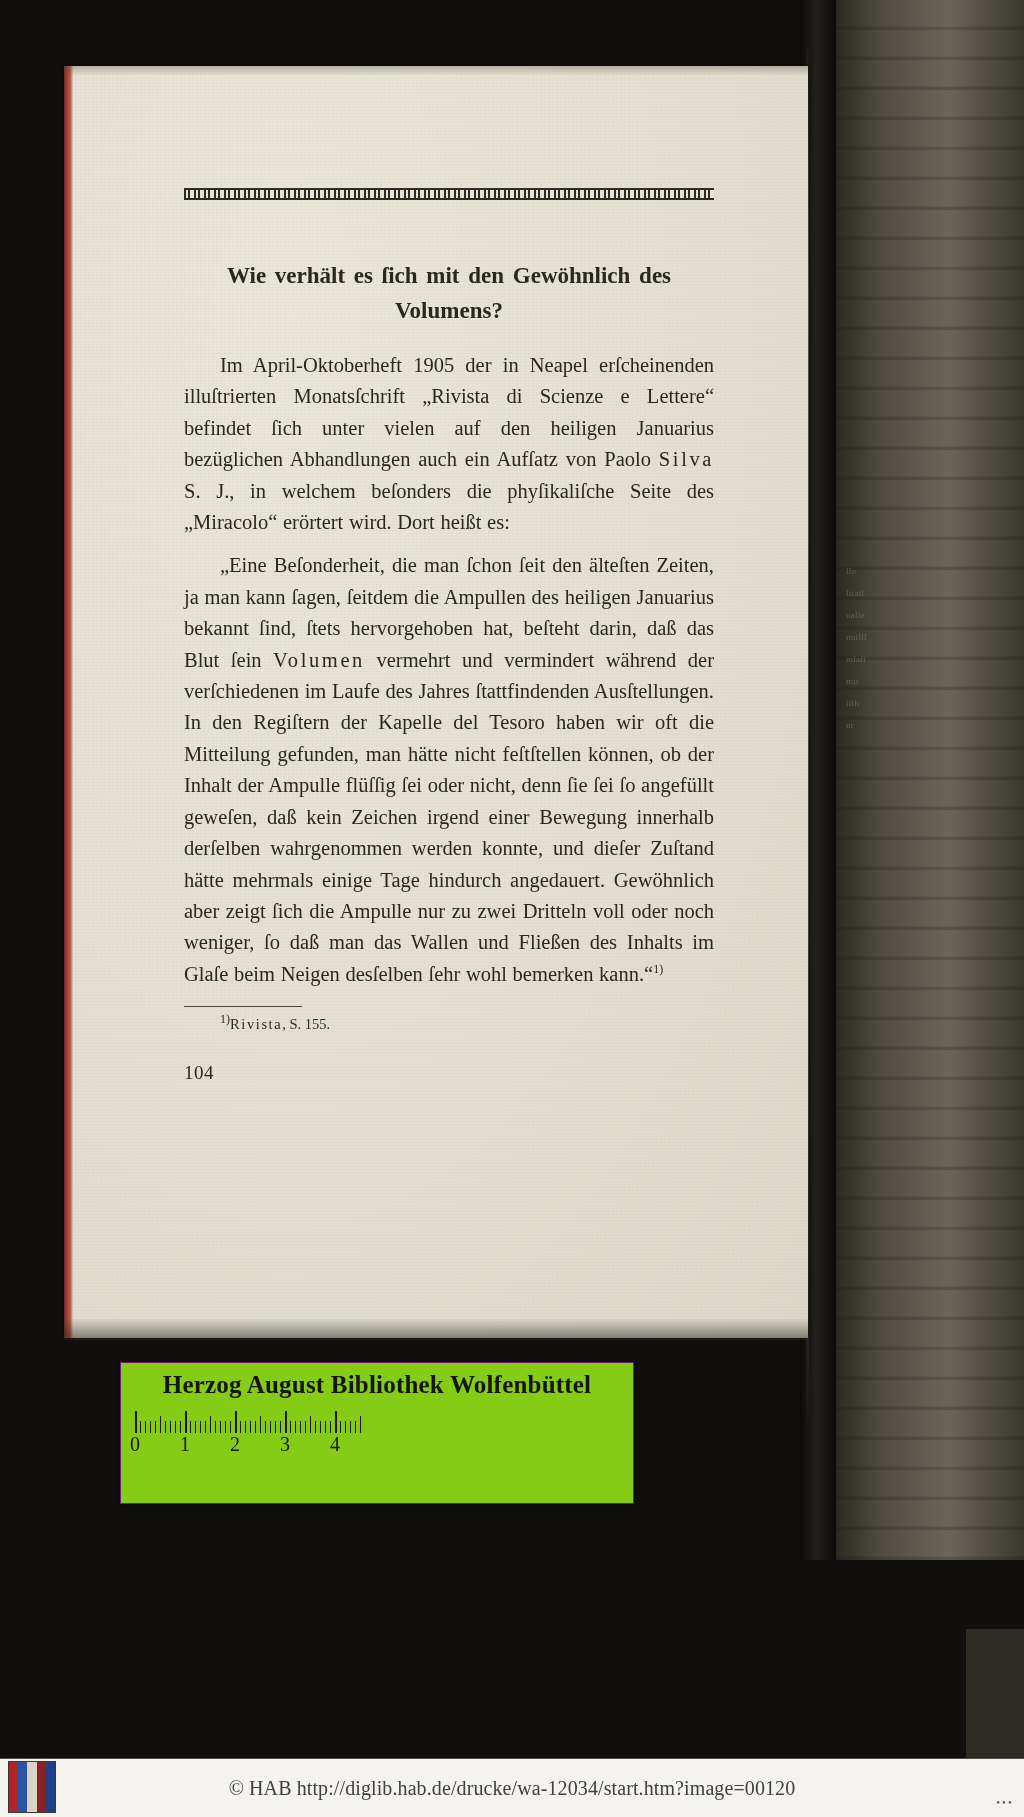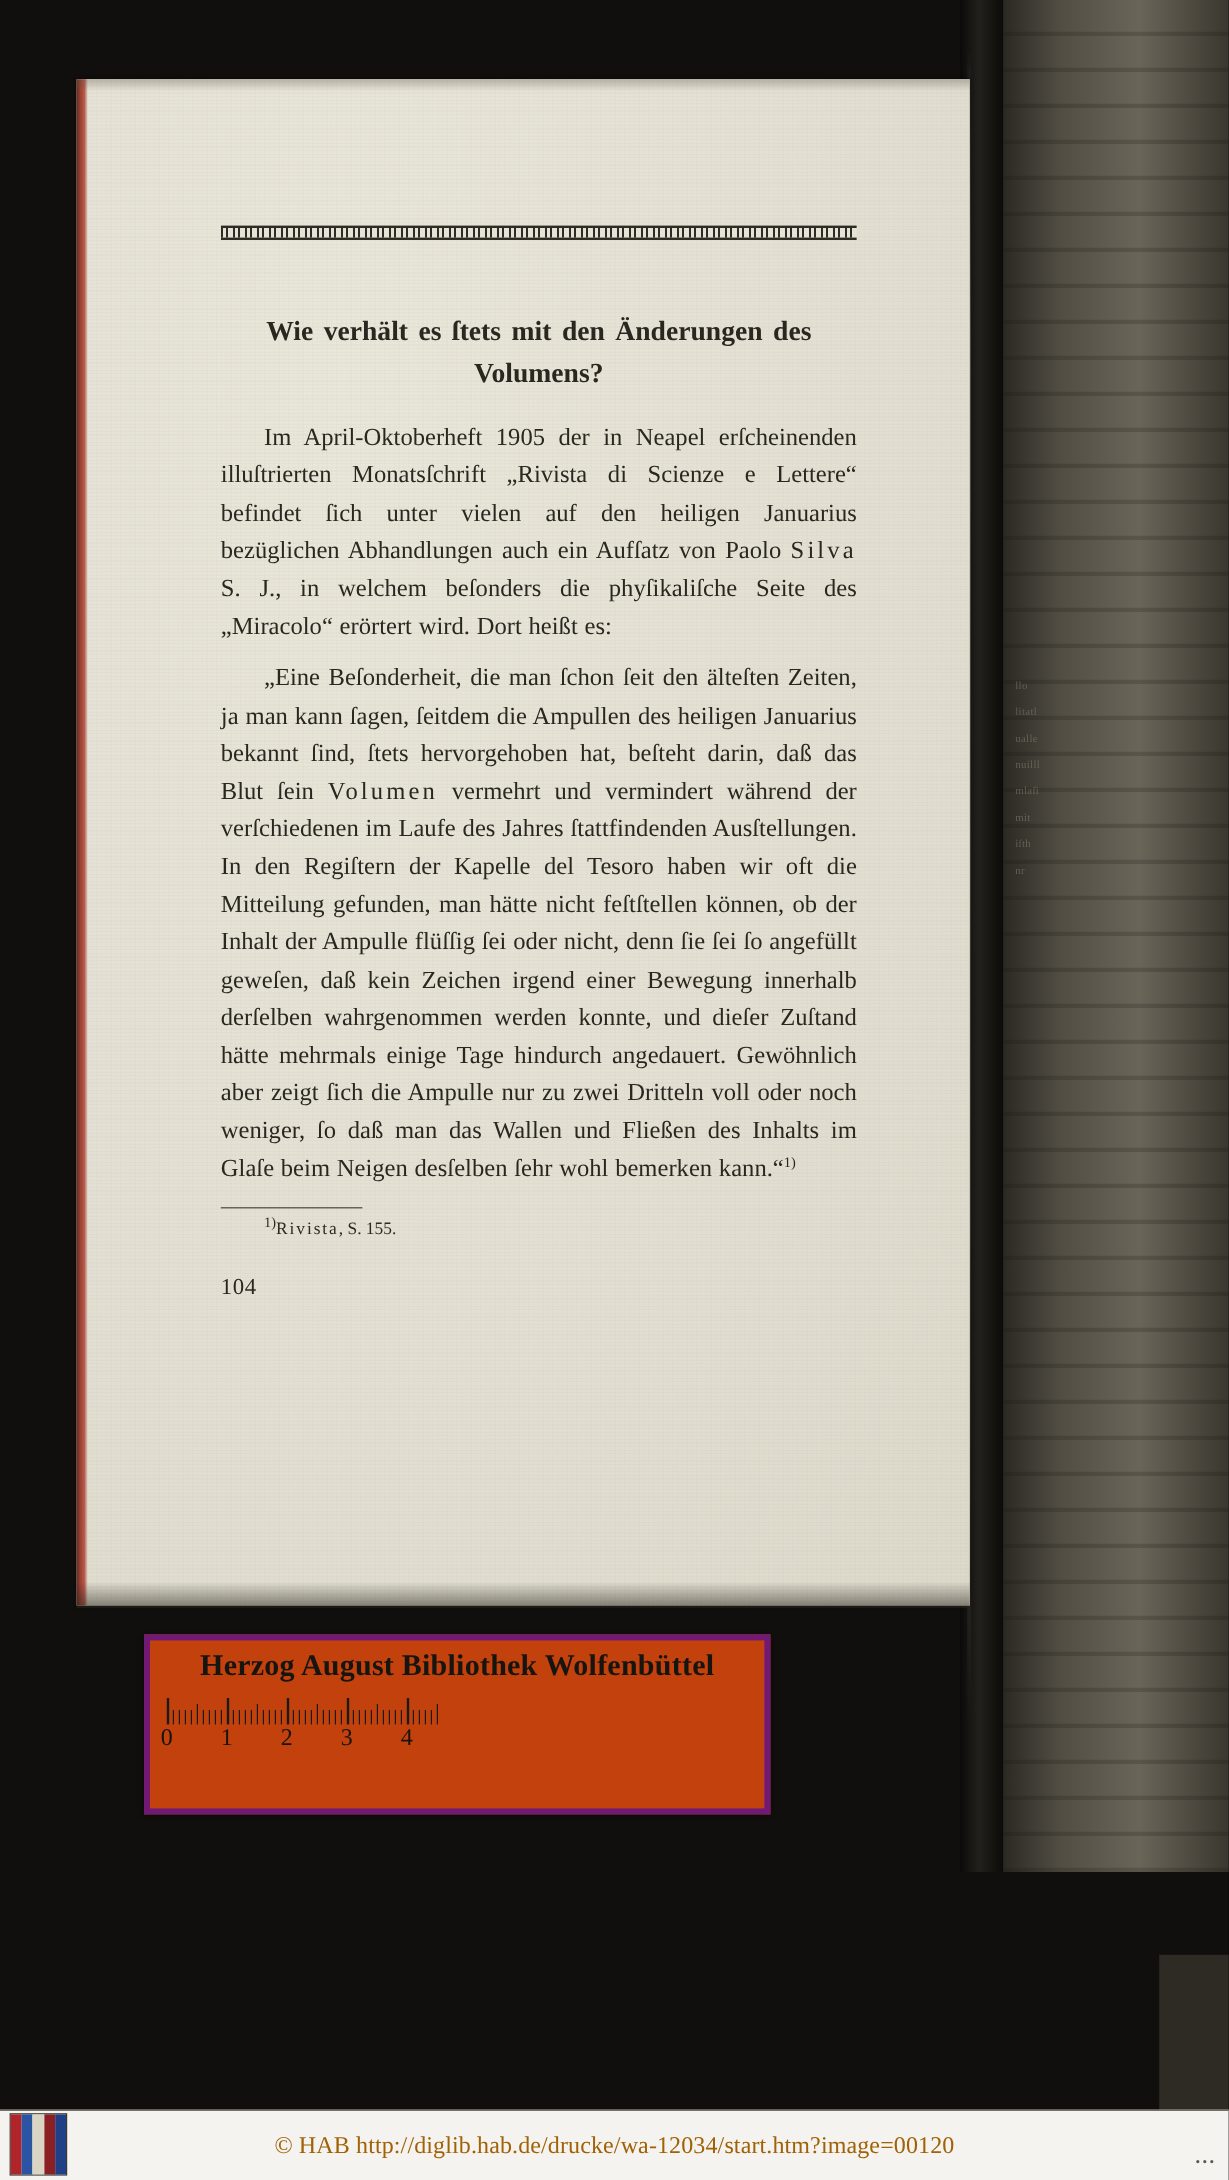--- a/index.html
+++ b/index.html
@@ -201,22 +201,22 @@
     letter-spacing: .5px;
   }
 
   
   #calib-card {
     position: absolute;
     left: 120px;
     top: 1362px;
     width: 512px;
     height: 140px;
-    background: #c2410c;
-    border: 5px solid #701a75;
+    background: #84cc16;
+    border: 1px solid #701a75;
     box-shadow: 0 1px 4px rgba(0,0,0,.55);
   }
   #calib-title {
     text-align: center;
     font-family: "Liberation Serif", "DejaVu Serif", serif;
     font-size: 25px;
     font-weight: bold;
     color: #17150f;
     padding-top: 8px;
     letter-spacing: .2px;
@@ -287,21 +287,21 @@
     height: 58px;
     background: #f4f3ef;
     display: flex;
     align-items: center;
     justify-content: center;
     border-top: 1px solid #55524a;
   }
   #copyright-text {
     font-family: "Liberation Serif", "DejaVu Serif", serif;
     font-size: 20px;
-    color: #a16207;
+    color: #404040;
     letter-spacing: .1px;
   }
   
   #color-strip {
     position: absolute;
     left: 8px;
     bottom: 4px;
     width: 46px;
     height: 50px;
     display: flex;
@@ -356,21 +356,21 @@
 
     <div id="typeblock">
 
       <div id="ornament">
         <div class="braid-top"></div>
         <div class="zig"></div>
         <div class="braid-bot"></div>
       </div>
 
 
-      <h1 class="chapter-title">Wie verhält es ſtets mit den Änderungen des Volumens?</h1>
+      <h1 class="chapter-title">Wie verhält es ſich mit den Gewöhnlich des Volumens?</h1>
 
       <p class="body">
         <span>Im April-Oktoberheft 1905 der in Neapel erſcheinenden illuſtrierten Monatsſchrift „Rivista di Scienze e Lettere“ befindet ſich unter vielen auf den heiligen Januarius bezüglichen Abhandlungen auch ein Aufſatz von Paolo </span><span class="sperr">Silva</span><span> S. J., in welchem beſonders die phyſikaliſche Seite des „Miracolo“ erörtert wird. Dort heißt es:</span>
       </p>
 
       <p class="body">
         <span>„Eine Beſonderheit, die man ſchon ſeit den älteſten Zeiten, ja man kann ſagen, ſeitdem die Ampullen des heiligen Januarius bekannt ſind, ſtets hervorgehoben hat, beſteht darin, daß das Blut ſein </span><span class="sperr">Volumen</span><span> vermehrt und vermindert während der verſchiedenen im Laufe des Jahres ſtattfindenden Ausſtellungen. In den Regiſtern der Kapelle del Tesoro haben wir oft die Mitteilung gefunden, man hätte nicht feſtſtellen können, ob der Inhalt der Ampulle flüſſig ſei oder nicht, denn ſie ſei ſo angefüllt geweſen, daß kein Zeichen irgend einer Bewegung innerhalb derſelben wahrgenommen werden konnte, und dieſer Zuſtand hätte mehrmals einige Tage hindurch angedauert. Gewöhnlich aber zeigt ſich die Ampulle nur zu zwei Dritteln voll oder noch weniger, ſo daß man das Wallen und Fließen des Inhalts im Glaſe beim Neigen desſelben ſehr wohl bemerken kann.“</span><sup class="fnref">1)</sup>
       </p>
 
       <div id="fn-rule"></div>

